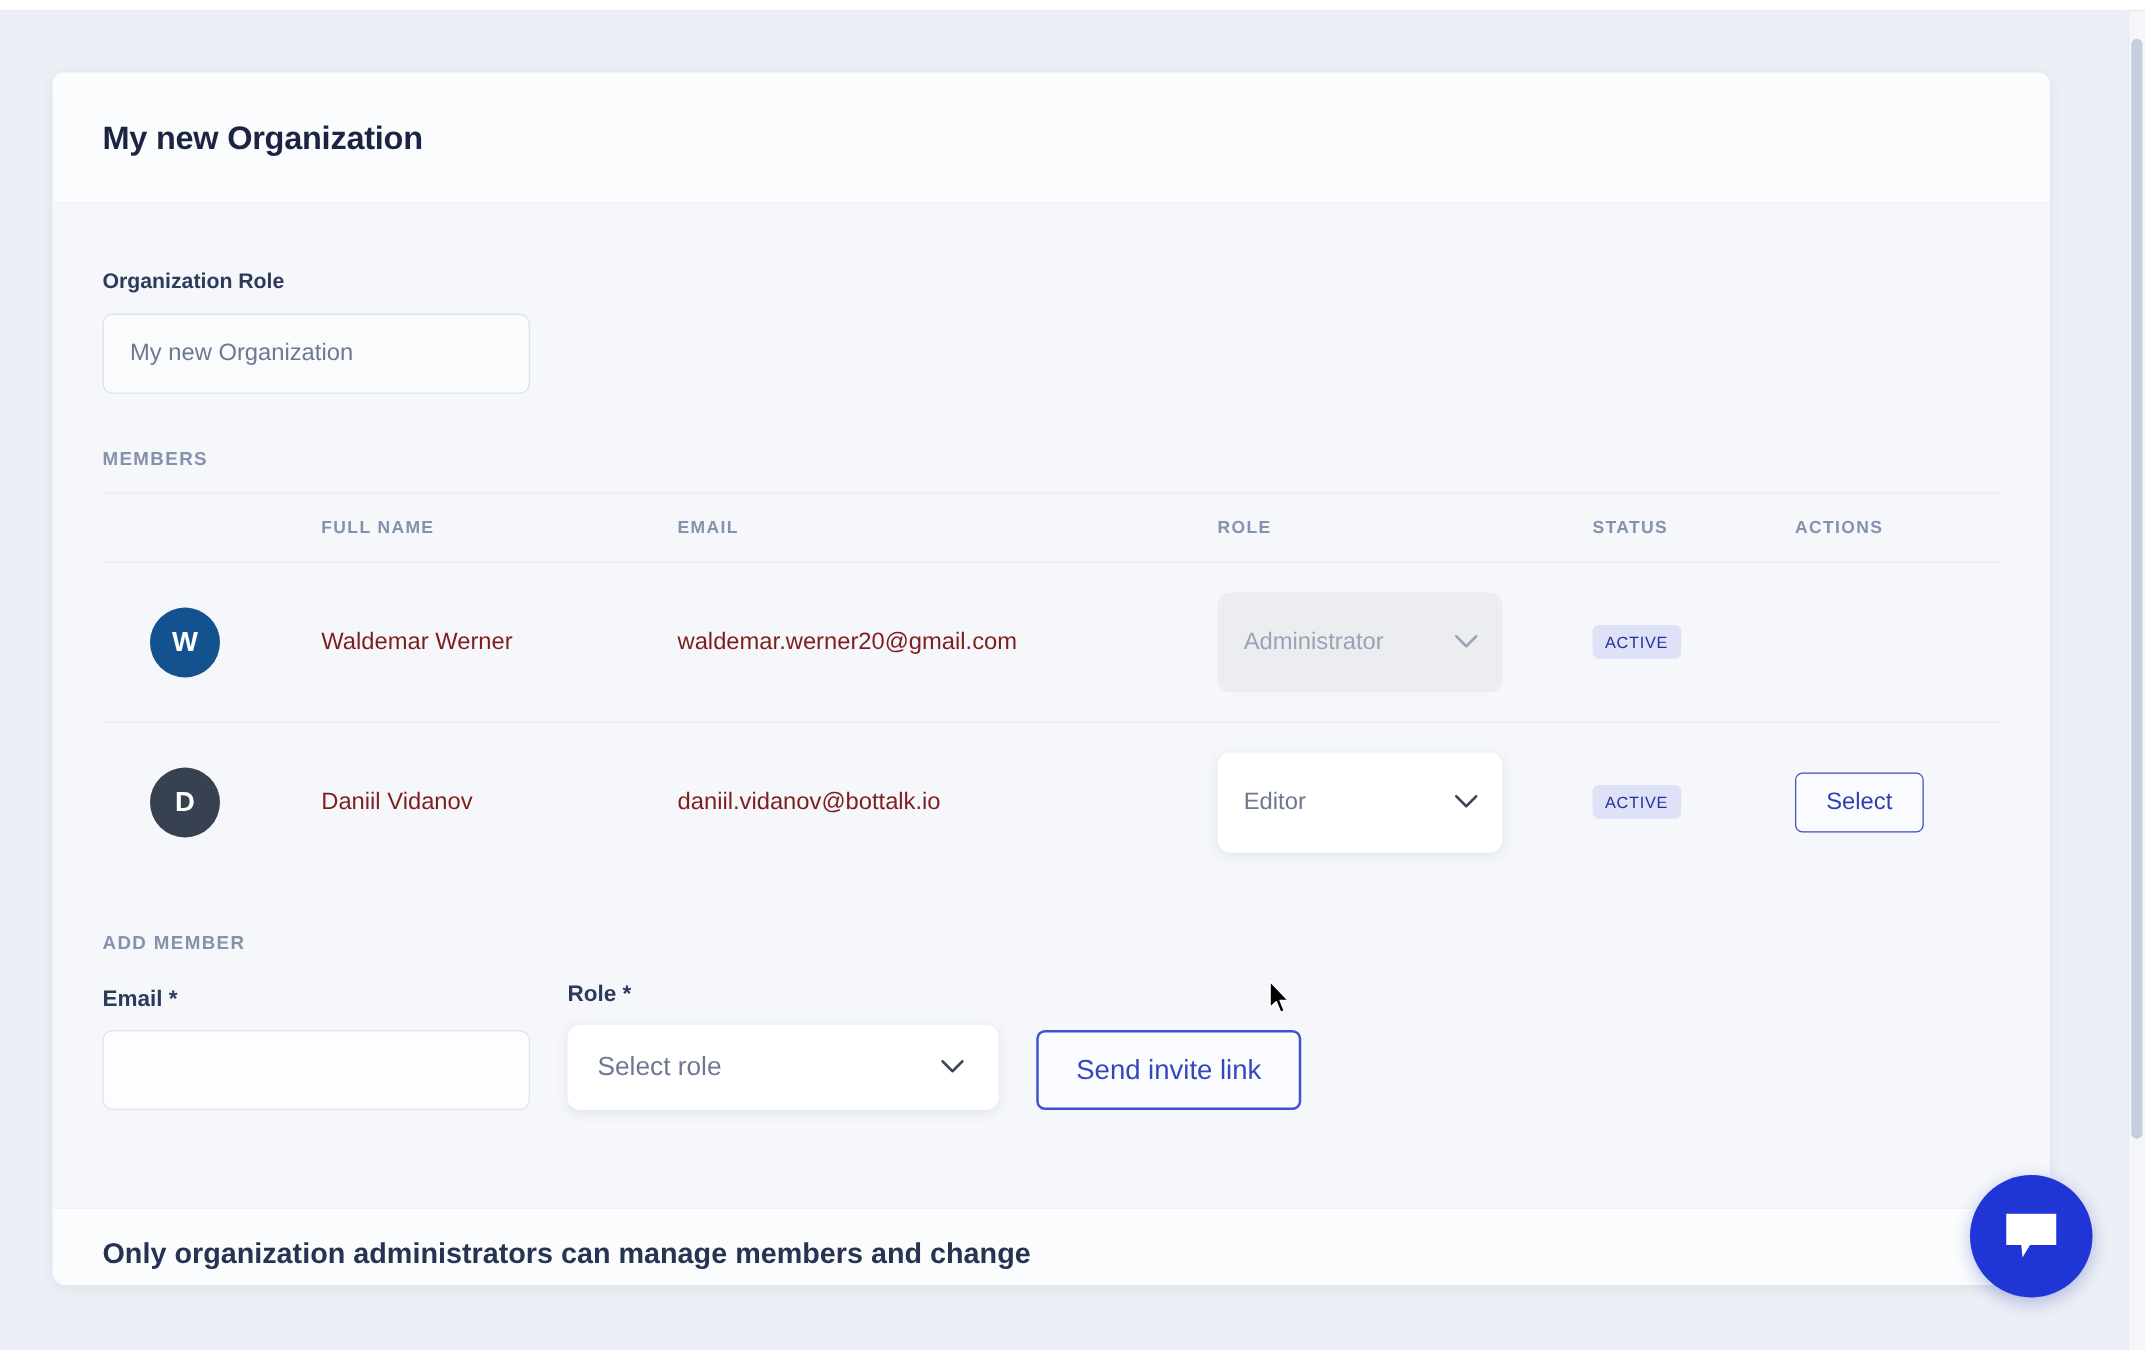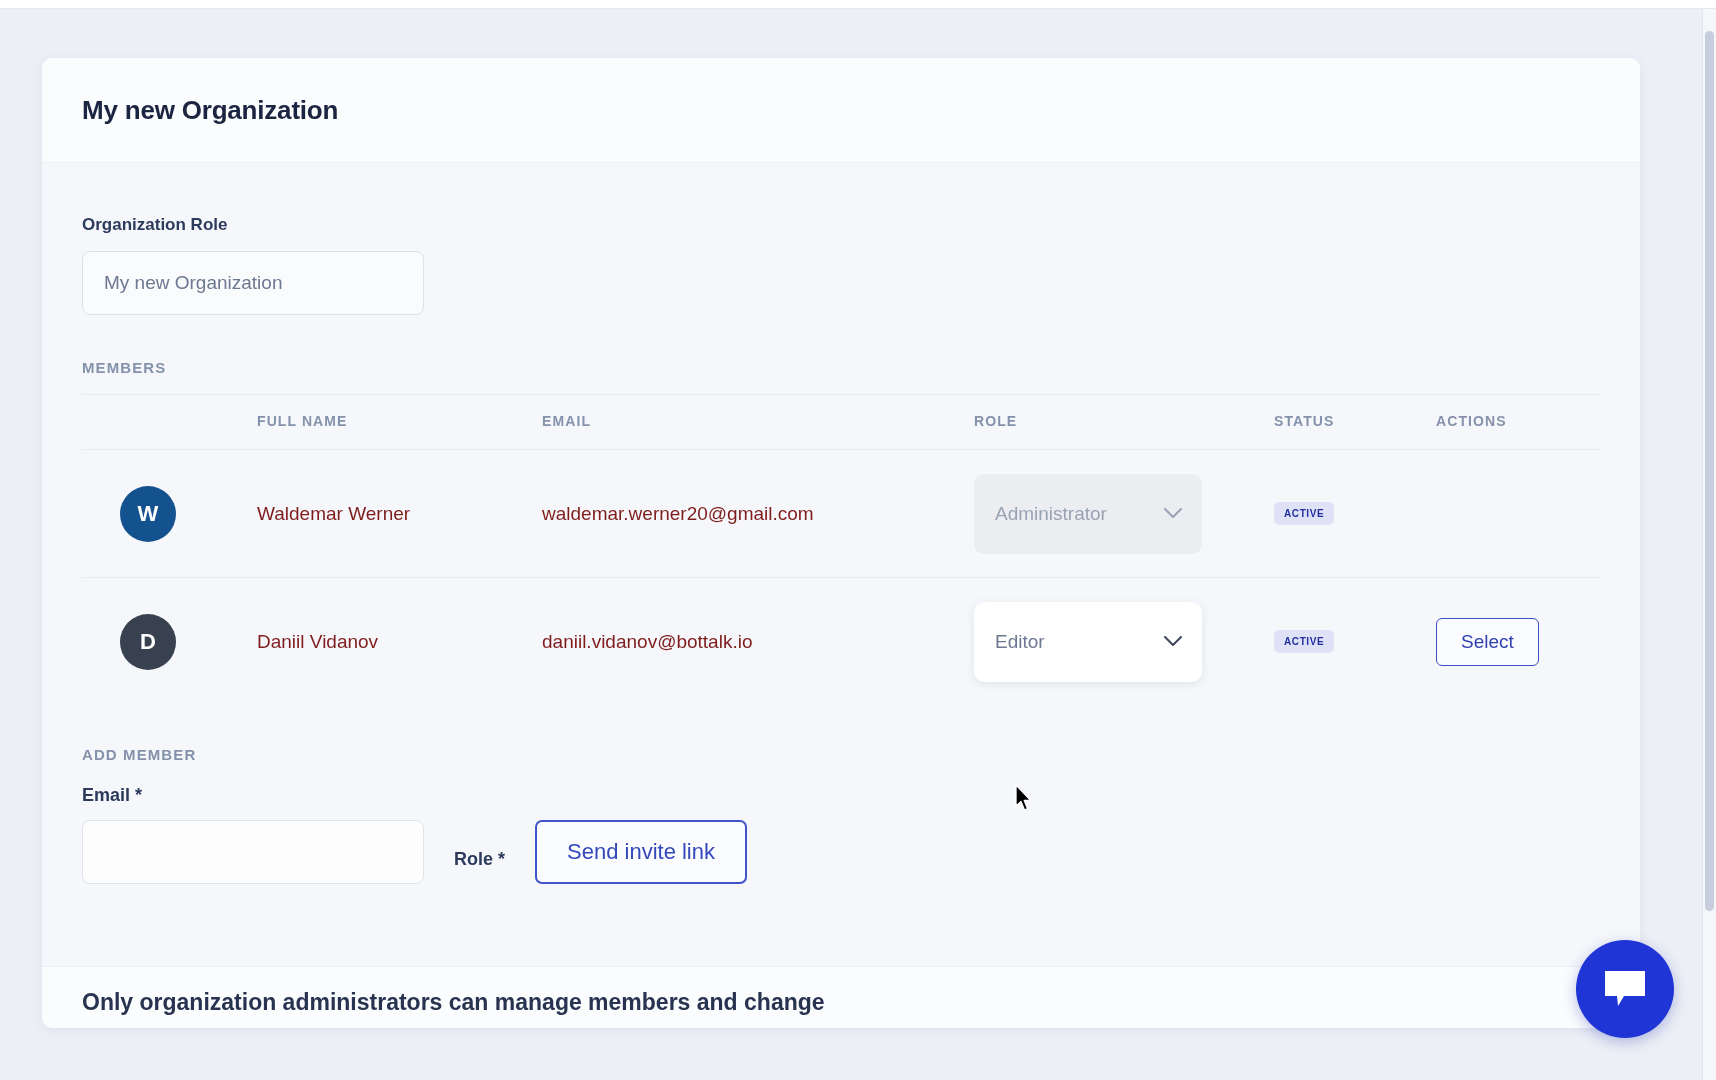--- a/index.html
+++ b/index.html
@@ -189,22 +189,22 @@
   }
   .chev {
     width: 18px; height: 11px;
     flex: 0 0 auto;
   }
 
   .badge {
     display: inline-block;
     background: #dfe2f7;
     color: #232f9e;
-    font-size: 10px;
-    font-weight: bold;
+    font-size: 13px;
+    font-weight: normal;
     letter-spacing: 0.6px;
     padding: 6px 10px;
     border-radius: 5px;
   }
 
   .btn-outline {
     display: inline-flex;
     align-items: center;
     justify-content: center;
     height: 48px;
@@ -407,20 +407,26 @@
     <div class="add-section-label">ADD MEMBER</div>
 
     <div class="add-row">
       <div>
         <label class="add-field-label">Email *</label>
         <input class="email-input" type="text" value="" style="">
       </div>
 
       <div>
         <label class="add-field-label">Role *</label>
+        <div class="select-role">
+          <span>Select role</span>
+          <svg class="chev" viewBox="0 0 18 11">
+            <path d="M1 1 L9 9 L17 1" fill="none" stroke="#3d4659" stroke-width="2" stroke-linecap="round" stroke-linejoin="round"></path>
+          </svg>
+        </div>
       </div>
 
       <button class="btn-send">Send invite link</button>
     </div>
 
   </div>
 
   <div class="card-footer">
     <div class="footer-text">Only organization administrators can manage members and change</div>
   </div>

